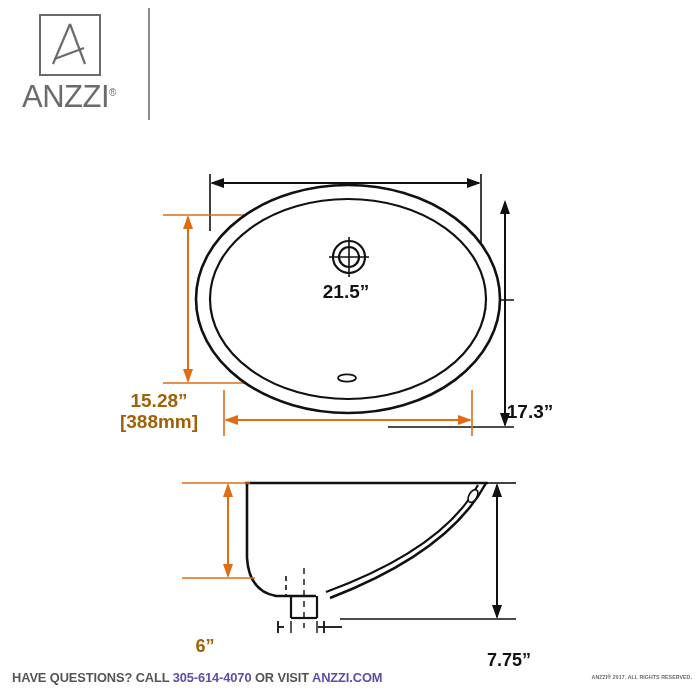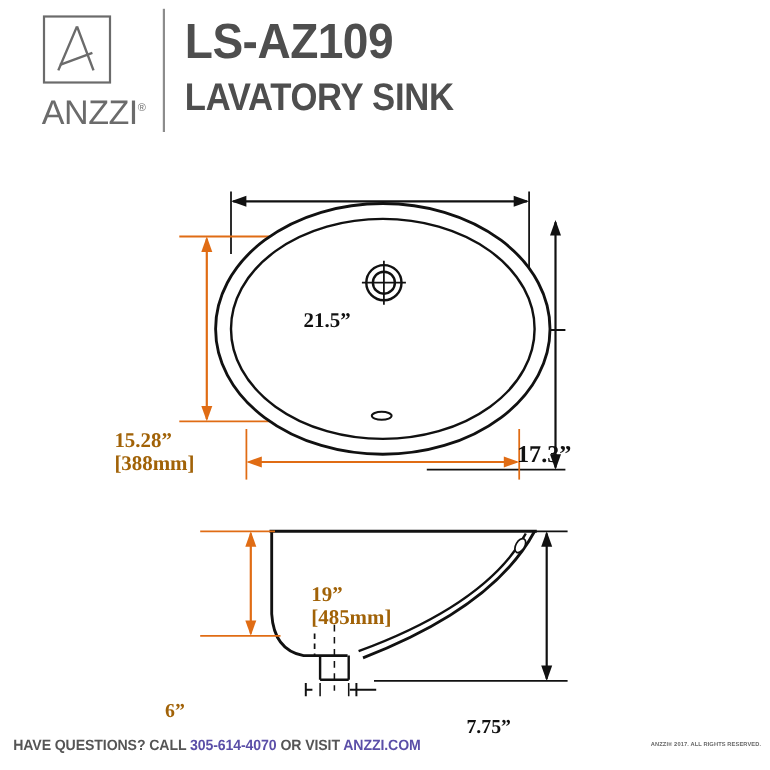--- a/index.html
+++ b/index.html
@@ -32,27 +32,26 @@
     left: 17px; top: 0px;
     width: 62px; height: 62px;
     border: 2px solid #6b6b6b;
     box-sizing: border-box;
   }
   #logo-word {
     position: absolute;
     left: 0px; top: 62px;
     width: 110px;
     font-size: 31px;
-    line-height: 46px;
+    line-height: 34px;
     letter-spacing: -0.5px;
     color: #6b6b6b;
     font-family: "Liberation Sans", sans-serif;
     font-weight: 400;
     white-space: nowrap;
-    text-align: right;
   }
   #logo-word sup {
     font-size: 10px;
     vertical-align: super;
   }
   #header-divider {
     position: absolute;
     left: 148px; top: 8px;
     width: 2px; height: 112px;
     background: #8c8c8c;
@@ -88,38 +87,38 @@
   #drawing {
     position: absolute;
     left: 0; top: 128px;
     width: 700px; height: 530px;
   }
   #drawing svg { display: block; }
 
   
   .dim {
     position: absolute;
-    font-family: Liberation Serif, serif;
-    font-weight: bold;
-    text-align: left;
+    font-family: Liberation Sans, sans-serif;
+    font-weight: bold;
+    text-align: center;
     white-space: nowrap;
     line-height: 1.12;
   }
   .dim.black { color: #111111; }
   .dim.orange { color: #a16207; }
 
   .dim .l1 { display: block; }
   .dim .l2 { display: block; }
 
   #dim-width-top      { left: 276px; top: 153px; width: 140px; font-size: 19px; }
   #dim-height-left    { left: 104px; top: 262px; width: 110px; font-size: 19px; }
-  #dim-height-right   { left: 470px; top: 273px; width: 120px; font-size: 22px; }
+  #dim-height-right   { left: 470px; top: 273px; width: 120px; font-size: 19px; }
   #dim-width-bottom   { left: 283px; top: 402px; width: 140px; font-size: 19px; }
   #dim-depth-left     { left: 150px; top: 508px; width: 110px; font-size: 18px; }
-  #dim-depth-right    { left: 424px; top: 522px; width: 122px; font-size: 18px; }
+  #dim-depth-right    { left: 448px; top: 522px; width: 122px; font-size: 18px; }
 
   
   #footer {
     position: absolute;
     left: 0; top: 662px;
     width: 700px; height: 38px;
   }
   #footer-contact {
     position: absolute;
     left: 12px; top: 8px;
@@ -154,24 +153,20 @@
         <svg width="58" height="58" viewBox="0 0 58 58">
           <path d="M29 8 L12 48 M29 8 L44 48" stroke="#6b6b6b" stroke-width="2.2" fill="none"></path>
           <path d="M13.5 43 L43 32" stroke="#6b6b6b" stroke-width="2.2" fill="none"></path>
         </svg>
       </div>
       <div id="logo-word"><span>ANZZI</span><sup>®</sup></div>
     </div>
 
     <div id="header-divider"></div>
 
-    <div id="title-block">
-      <div id="model-title">LS-AZ109</div>
-      <div id="product-subtitle">LAVATORY SINK</div>
-    </div>
   </div>
 
   <div id="drawing">
     <svg width="700" height="530" viewBox="0 0 700 530">
 
       <g>
 
         <line x1="210" y1="46" x2="210" y2="103" stroke="#111" stroke-width="1.6"></line>
         <line x1="481" y1="46" x2="481" y2="172" stroke="#111" stroke-width="1.6"></line>
 
@@ -277,24 +272,20 @@
 
     <div class="dim orange" id="dim-height-left">
       <span class="l1">15.28”</span>
       <span class="l2">[388mm]</span>
     </div>
 
     <div class="dim black" id="dim-height-right">
       <span class="l1">17.3”</span>
     </div>
 
-    <div class="dim orange" id="dim-width-bottom">
-      <span class="l1">19”</span>
-      <span class="l2">[485mm]</span>
-    </div>
 
     <div class="dim orange" id="dim-depth-left">
       <span class="l1">6”</span>
     </div>
 
     <div class="dim black" id="dim-depth-right">
       <span class="l1">7.75”</span>
     </div>
 
   </div>

